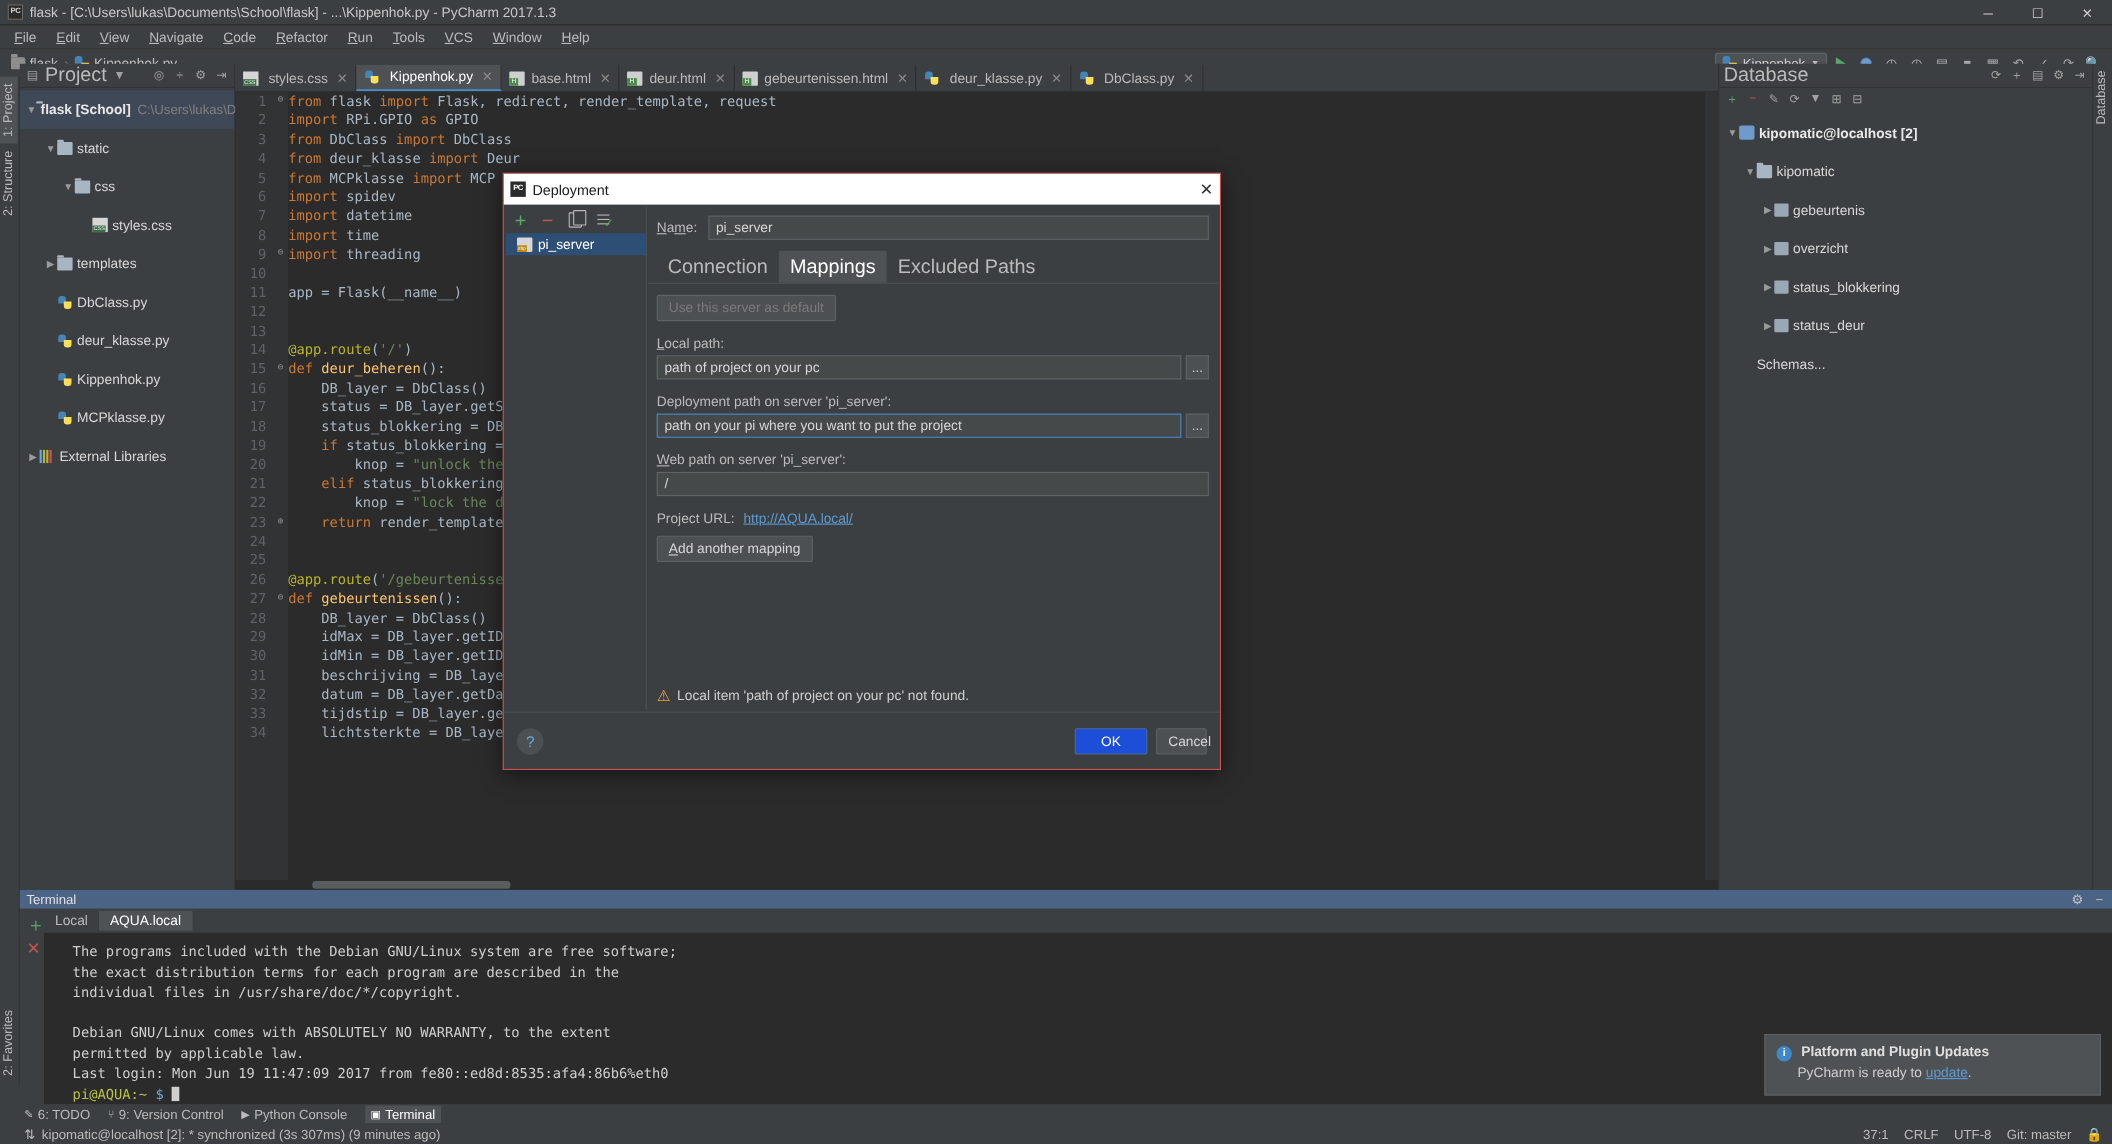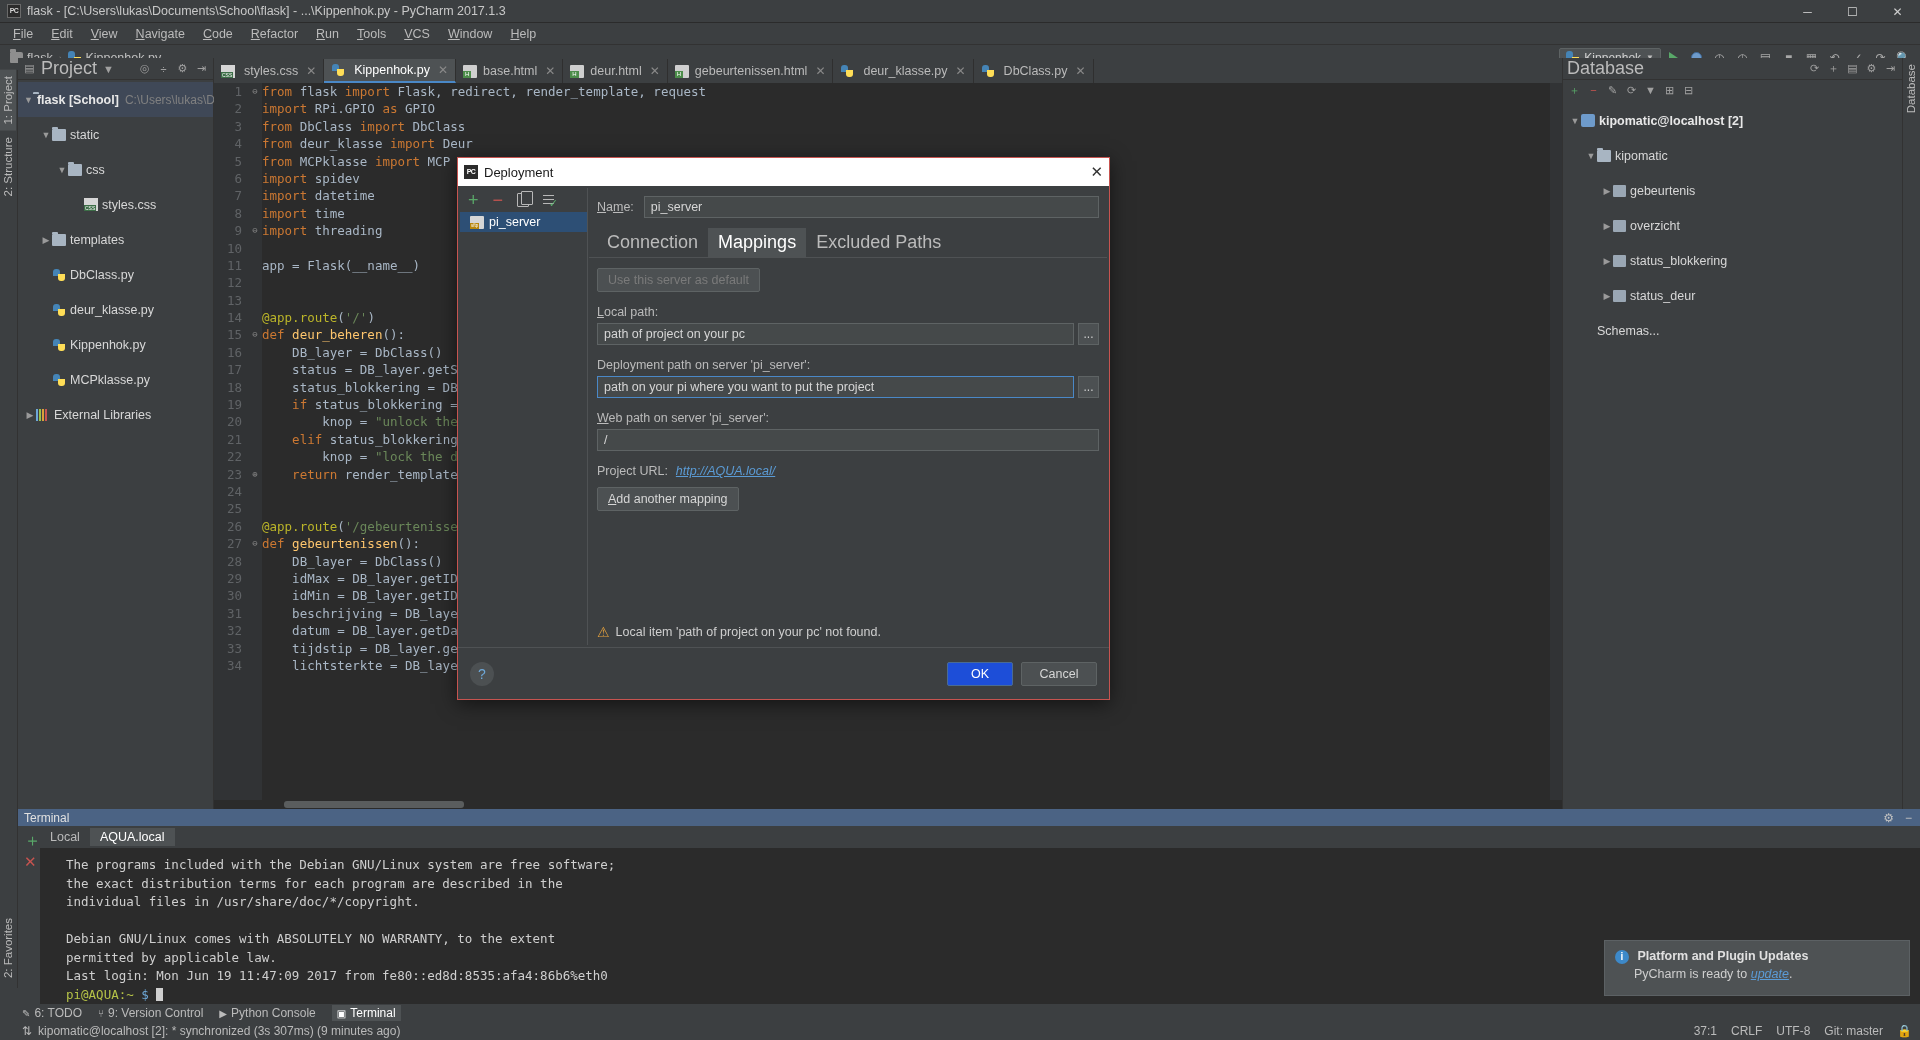--- a/index.html
+++ b/index.html
@@ -158,21 +158,21 @@
                display:flex; align-items:center; padding-left:22px; font-size:12px; color:#bbbbbb; }
   .statusbar .right { position:absolute; right:8px; display:flex; gap:14px; align-items:center; }
 
   
   .balloon { position:absolute; right:10px; bottom:44px; width:306px; height:56px;
              background:#4e5254; border:1px solid #5c6164; padding:8px 10px; }
   .balloon .b-title { font-size:12.5px; color:#e0e0e0; font-weight:bold; margin-bottom:3px; }
   .balloon .b-body { font-size:12.5px; color:#cfcfcf; }
   .balloon .info-ico { width:14px;height:14px;border-radius:50%;background:#3d89c9;color:#fff;
                        font-size:10px; text-align:center; line-height:14px; display:inline-block; margin-right:5px;}
-  .lnk { color:#5b9bd5; text-decoration:underline;font-style:italic; }
+  .lnk { color:#5b9bd5; text-decoration:underline; }
 
   
   .dialog { position:absolute; left:457px; top:157px; width:653px; height:543px;
             background:#3c3f41; border:1px solid #c75450; box-shadow:0 4px 18px rgba(0,0,0,.55); }
   .dlg-title { height:28px; background:#ffffff; display:flex; align-items:center; padding:0 6px;
                color:#1a1a1a; font-size:13px; position:relative; }
   .dlg-title .pcico { width:14px; height:14px; background:#2b2b2b; color:#fff; font-size:7px;
                       line-height:13px; text-align:center; font-weight:bold; margin-right:6px; letter-spacing:-0.5px;}
   .dlg-close { position:absolute; right:6px; top:5px; font-size:15px; color:#333; }
   .dlg-body { position:absolute; left:0; right:0; top:28px; bottom:52px; }
@@ -213,21 +213,21 @@
   .url-row { display:flex; align-items:center; gap:8px; margin-top:13px; font-size:12.5px; }
   .dlg-warn { position:absolute; left:131px; right:2px; bottom:2px; height:26px;
               display:flex; align-items:center; gap:6px; padding-left:8px; font-size:12.5px; color:#cfcfcf; }
   .warn-ico { color:#e8a33d; font-size:14px; }
   .dlg-footer { position:absolute; left:0; right:0; bottom:0; height:52px; border-top:1px solid #4f5254;
                 display:flex; align-items:center; padding:0 12px; }
   .help-btn { width:24px; height:24px; border-radius:50%; background:#4c5052; color:#6ea8d8;
               font-size:14px; display:flex; align-items:center; justify-content:center; }
   .footer-right { margin-left:auto; display:flex; gap:8px; }
   .btn-ok { background:#1d4ed8; border:1px solid #4a6b93; color:#ffffff; width:66px; text-align:center; }
-  .btn-cancel { width:76px; text-align:center; }
+  .btn-cancel { width:46px; text-align:center; }
 </style>
 </head>
 <body>
 
 <div id="app">
 
   <div class="titlebar">
     <div class="pc-logo">PC</div>
     <div class="title-text">flask - [C:\Users\lukas\Documents\School\flask] - ...\Kippenhok.py - PyCharm 2017.1.3</div>
     <div class="win-controls">

